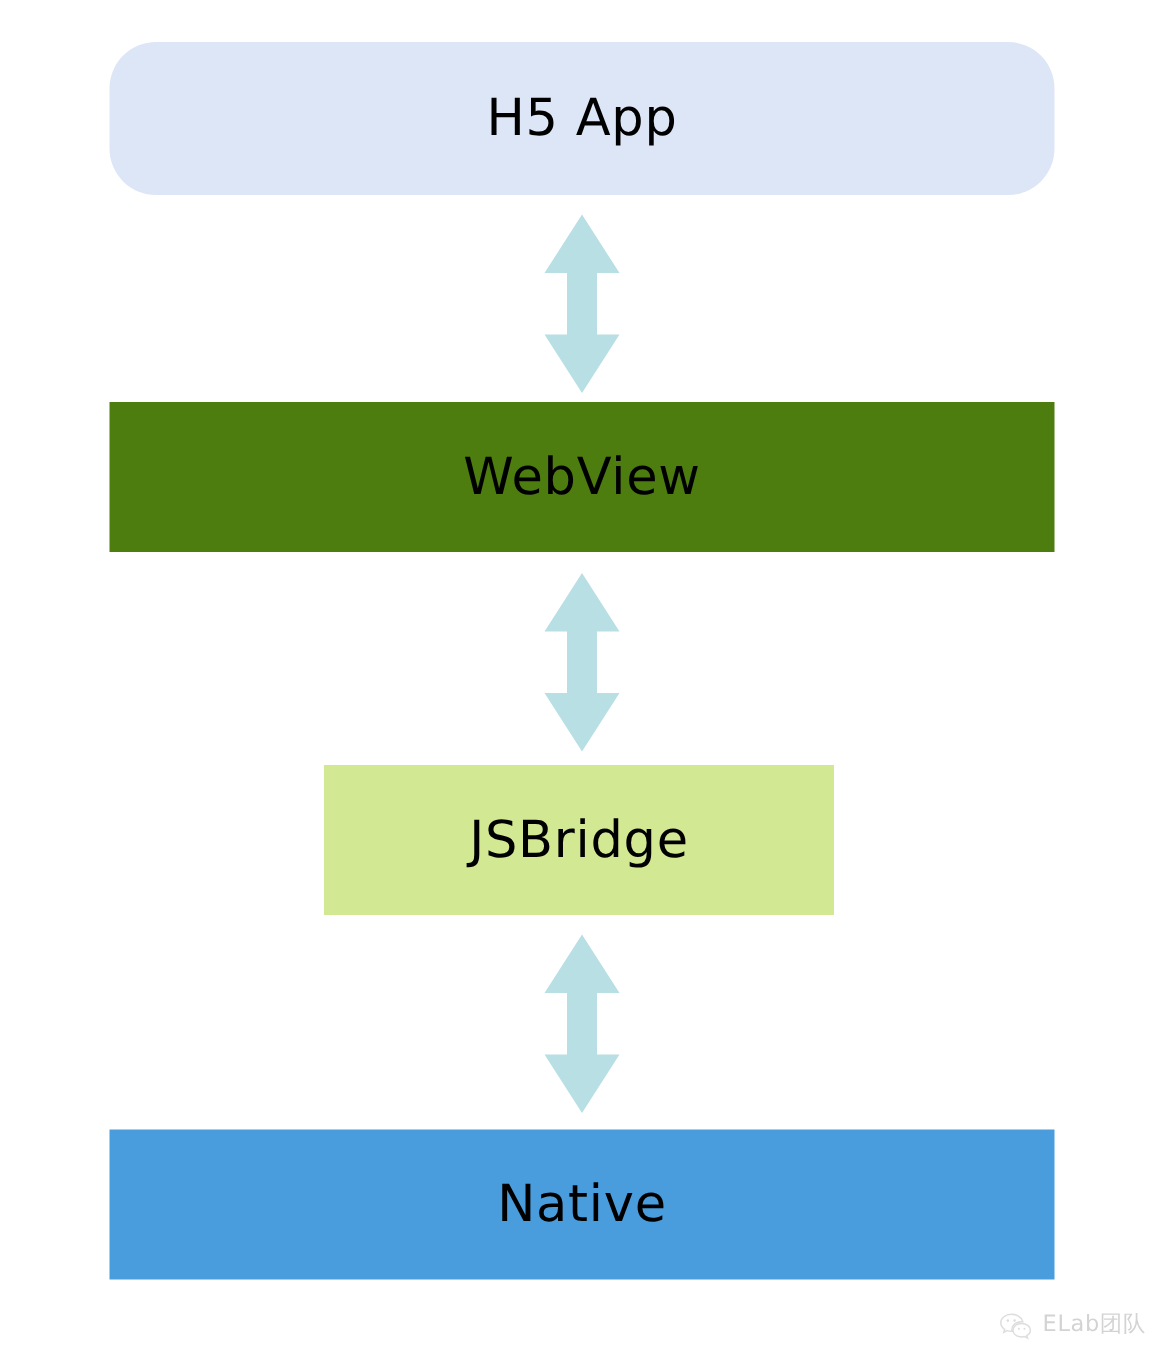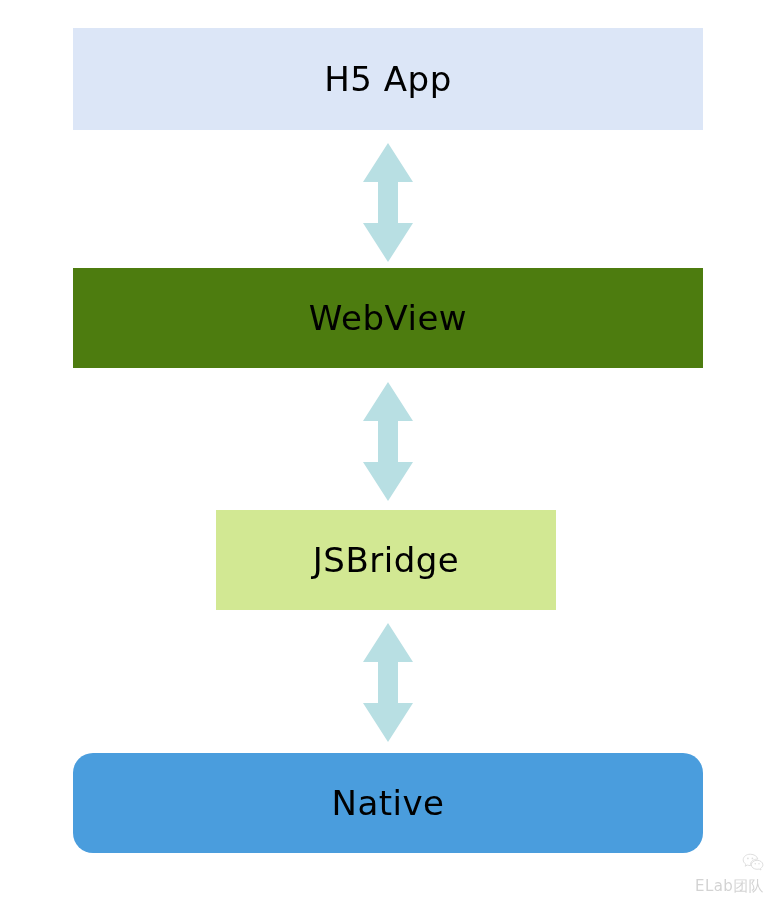--- a/index.html
+++ b/index.html
@@ -41,20 +41,21 @@
     white-space: nowrap;
   }
 
   
   #box-h5app {
     left: 73px;
     top: 28px;
     width: 630px;
     height: 102px;
     background: #dce6f7;
+    border-radius: 31px;
   }
   #box-webview {
     left: 73px;
     top: 268px;
     width: 630px;
     height: 100px;
     background: #f5d2cf;
   }
   #box-jsbridge {
     left: 216px;
@@ -86,24 +87,23 @@
     width: 100%;
     height: 100%;
   }
 
   
   #watermark {
     position: absolute;
     right: 14px;
     bottom: 20px;
     display: flex;
-    align-items: flex-end;
+    align-items: flex-start;
     gap: 7px;
     opacity: 0.62;
-    flex-direction: column;
   }
   #watermark .wm-icon {
     display: block;
     width: 22px;
     height: 19px;
   }
   #watermark .wm-text {
     font-family: "DejaVu Sans", sans-serif;
     font-size: 15px;
     color: #b9b9b9;
@@ -140,21 +140,21 @@
   <div class="layer-box" id="box-jsbridge" style="background: rgb(210, 232, 147);">
     <span class="layer-label">JSBridge</span>
   </div>
 
   <div class="arrow-connector" id="arrow-jsbridge-native">
     <svg viewBox="0 0 52 121" preserveAspectRatio="none">
       <polygon points="26,1 51,40 36,40 36,81 51,81 26,120 1,81 16,81 16,40 1,40" fill="#b8dfe3"></polygon>
     </svg>
   </div>
 
-  <div class="layer-box" id="box-native" style="background: rgb(74, 157, 221); border-radius: 20px;">
+  <div class="layer-box" id="box-native" style="background: rgb(74, 157, 221);">
     <span class="layer-label">Native</span>
   </div>
 
   <div id="watermark">
     <span class="wm-icon">
       <svg viewBox="0 0 22 19" width="22" height="19">
         <path d="M8.2 1.2C4.3 1.2 1.2 3.7 1.2 6.8c0 1.8 1.0 3.3 2.6 4.4L3.2 13.2l2.2-1.1c0.9 0.3 1.9 0.4 2.8 0.4 0.2 0 0.4 0 0.6 0 -0.1-0.4-0.2-0.8-0.2-1.2 0-2.9 2.9-5.2 6.5-5.2 0.3 0 0.5 0 0.8 0C15.2 3.3 12.1 1.2 8.2 1.2z" fill="none" stroke="#c9c9c9" stroke-width="1"></path>
         <circle cx="5.9" cy="5.4" r="0.85" fill="#c9c9c9"></circle>
         <circle cx="10.4" cy="5.4" r="0.85" fill="#c9c9c9"></circle>
         <path d="M15.1 7.3c-3.2 0-5.8 2.0-5.8 4.5 0 2.5 2.6 4.5 5.8 4.5 0.7 0 1.4-0.1 2.0-0.3l1.9 1.0 -0.5-1.6c1.4-0.8 2.4-2.1 2.4-3.6C20.9 9.3 18.3 7.3 15.1 7.3z" fill="none" stroke="#c9c9c9" stroke-width="1"></path>

